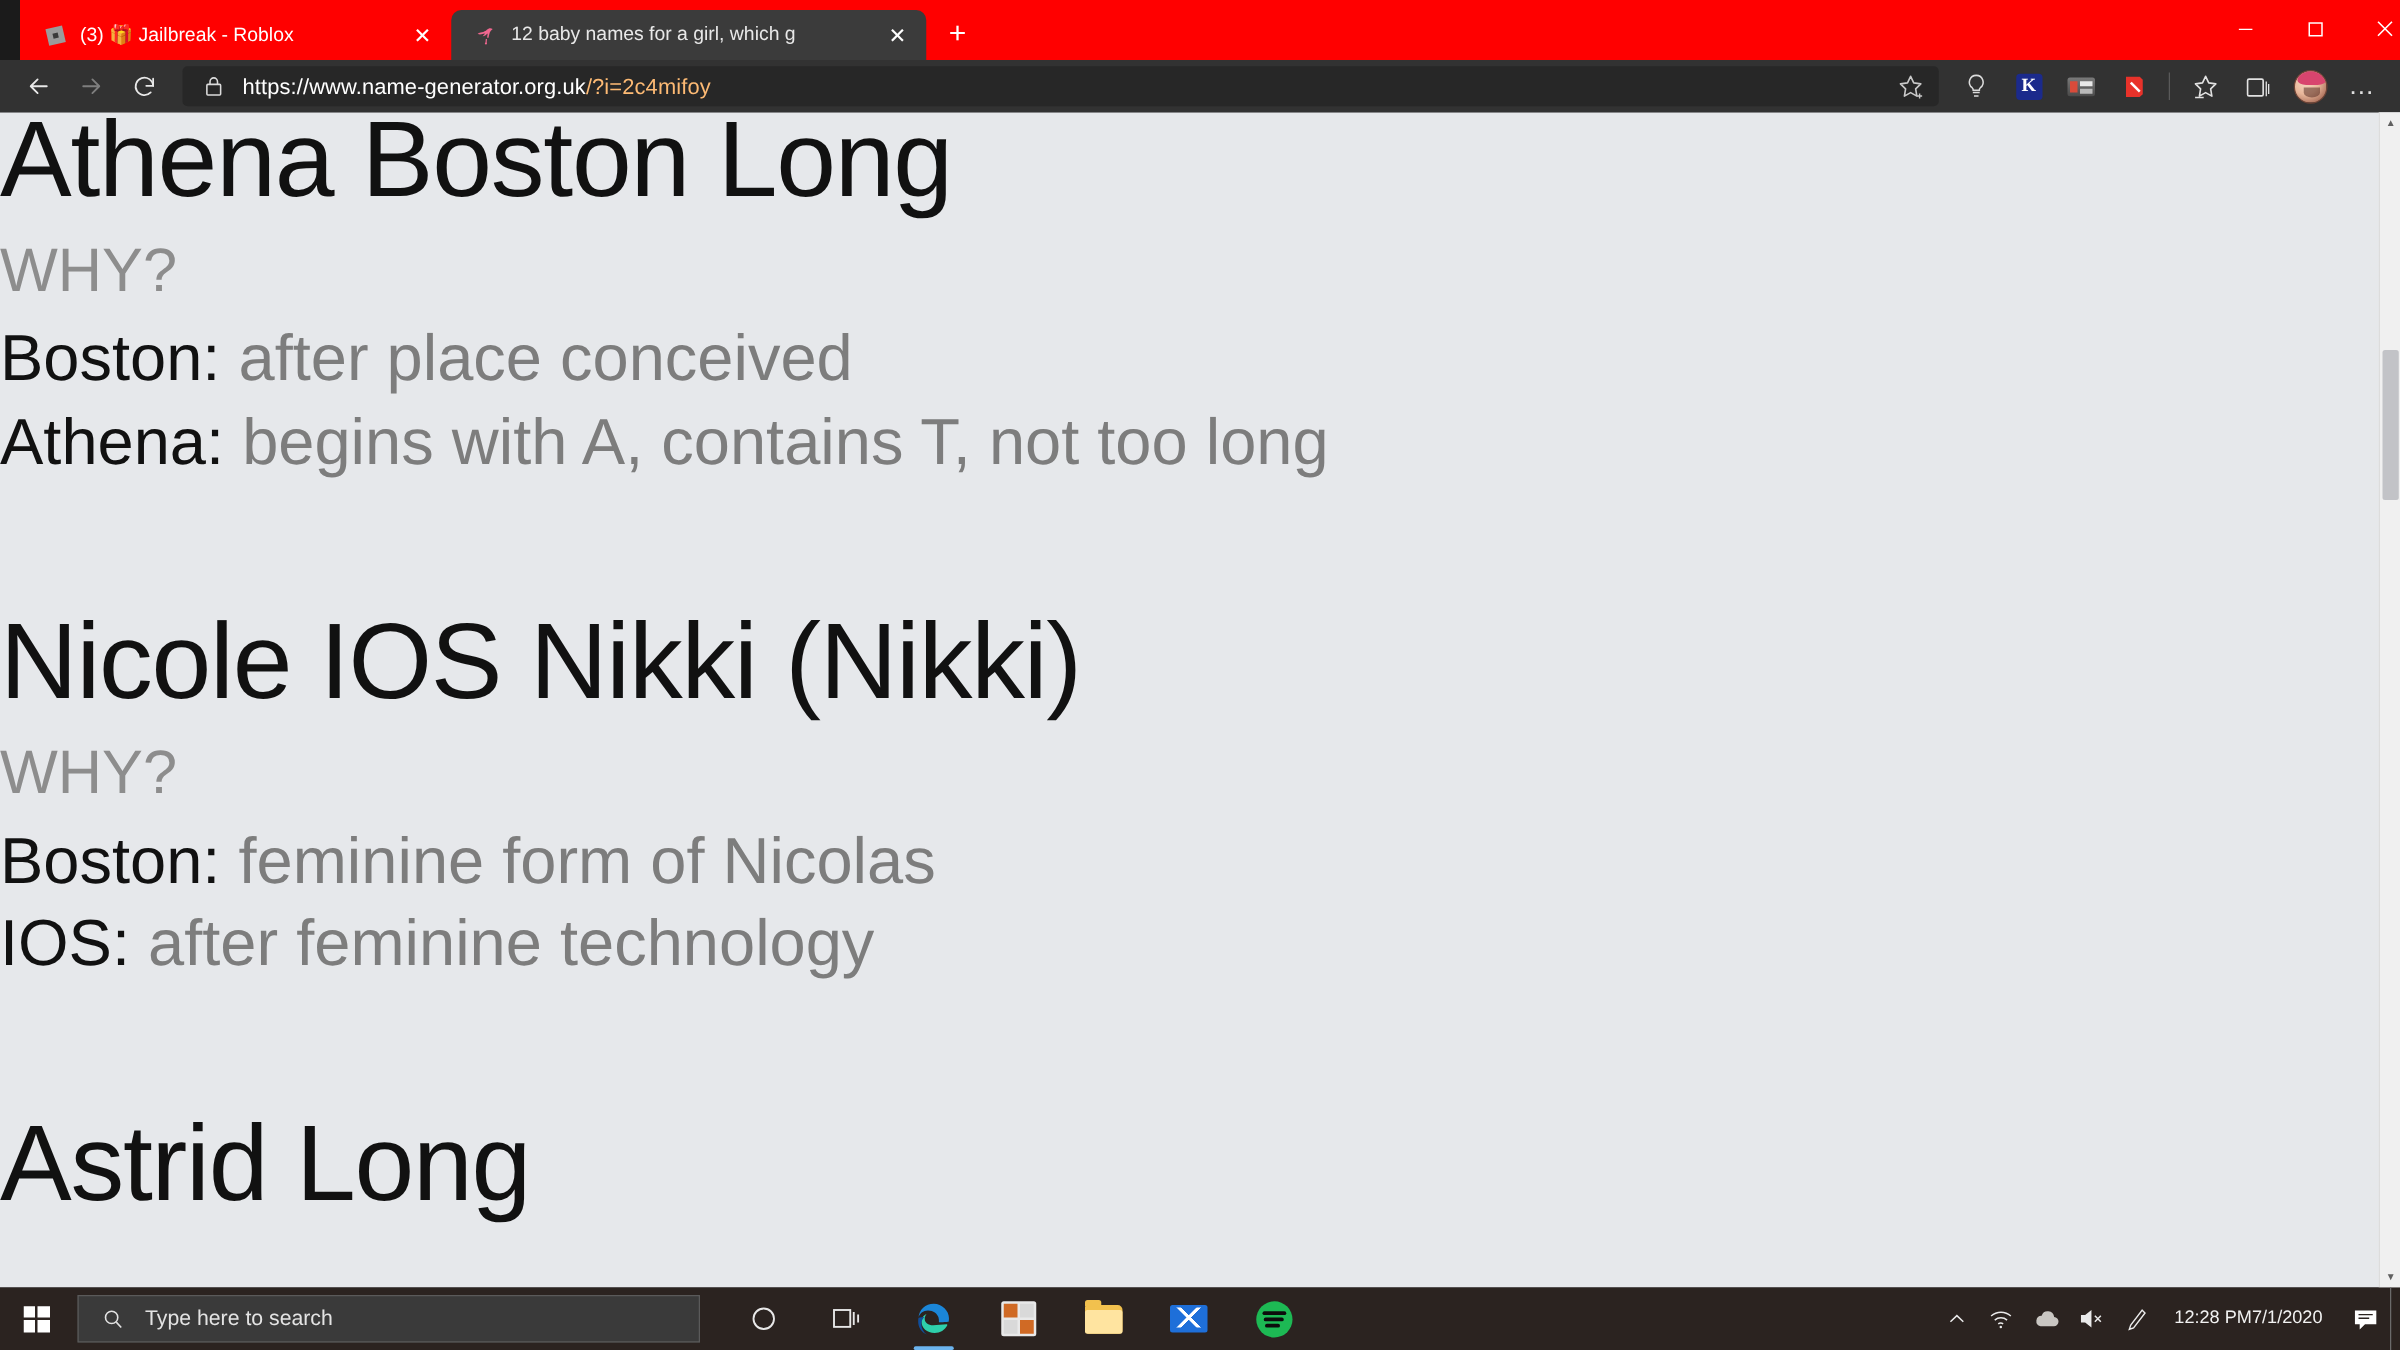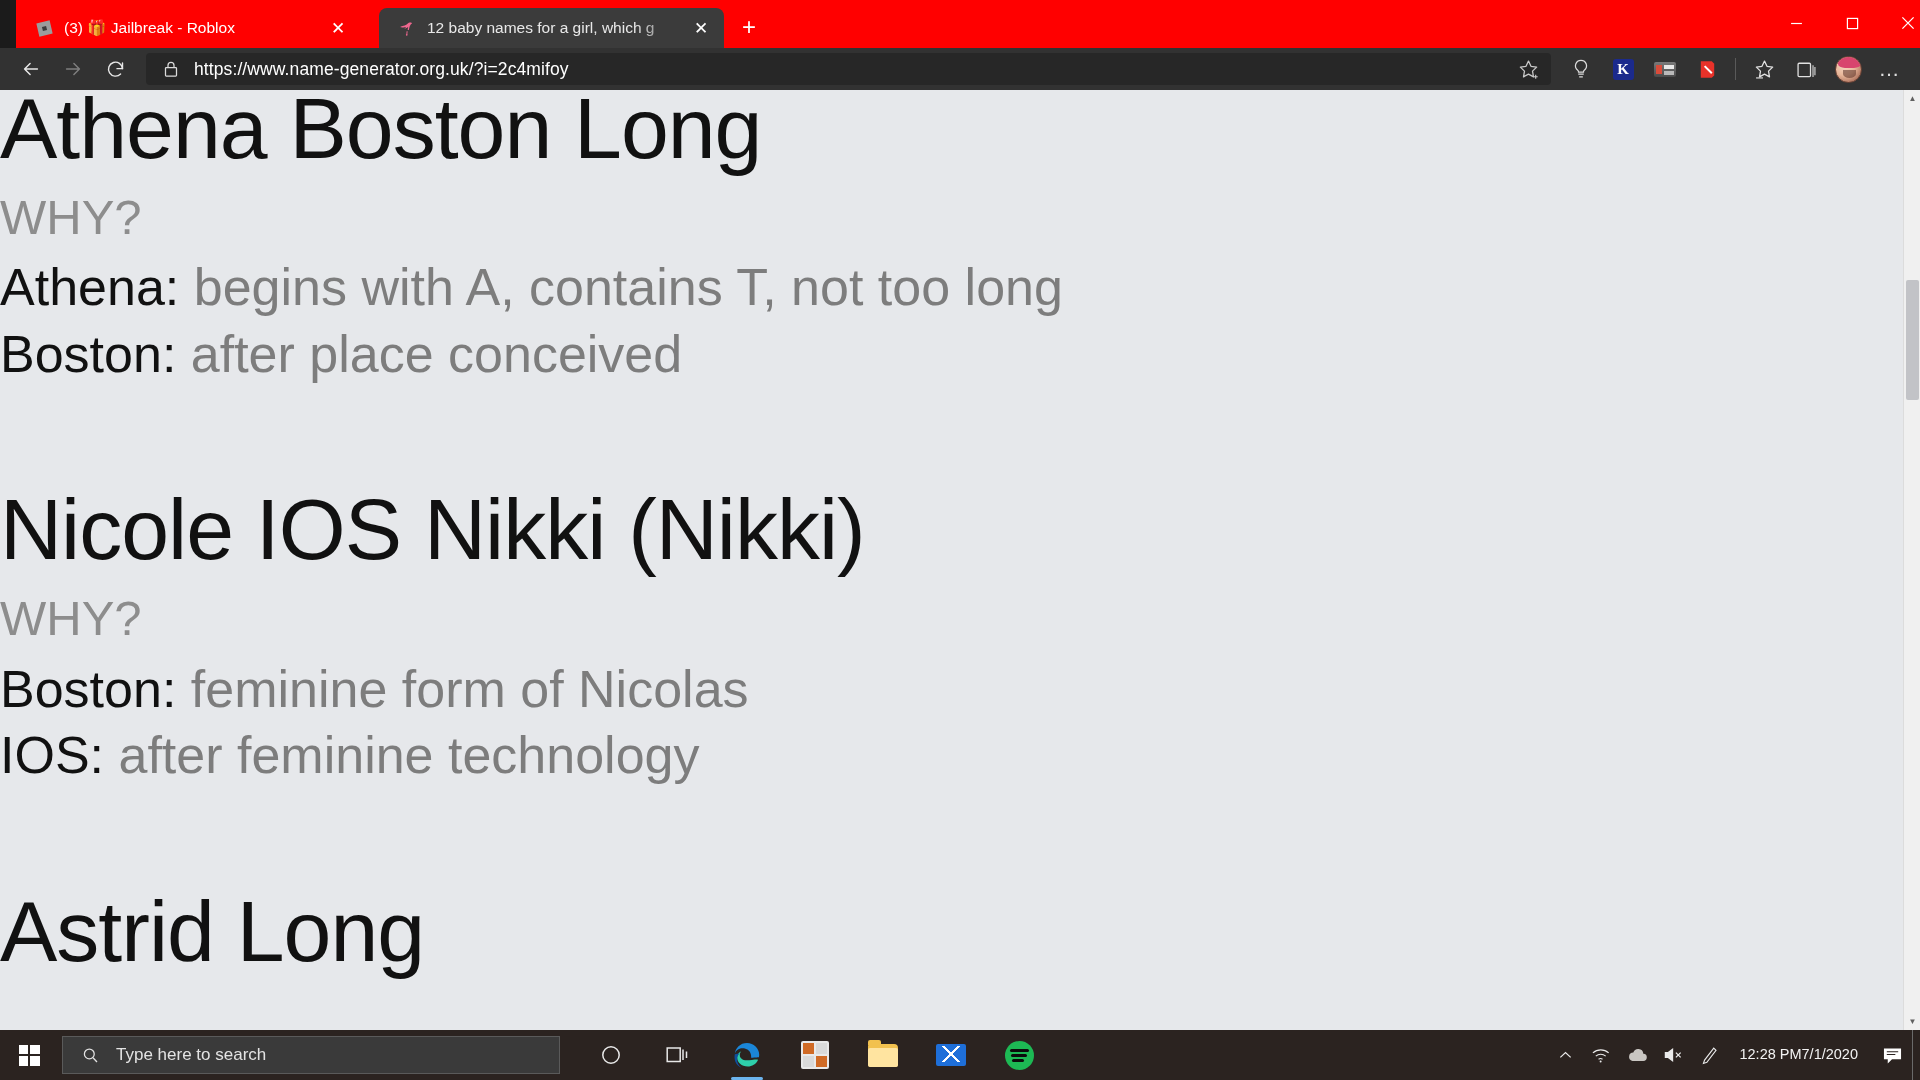--- a/index.html
+++ b/index.html
@@ -20,21 +20,21 @@
   }
   .tab {
     position: relative;
     height: 40px;
     display: flex; align-items: center;
     padding: 0 8px 0 18px;
     border-radius: 8px 8px 0 0;
     cursor: default;
   }
   .tab.inactive { width: 345px; background: #ff0000; }
-  .tab.active { width: 345px; background: #3b3b3b; margin-left: 18px; }
+  .tab.active { width: 380px; background: #3b3b3b; }
   .tab-favicon {
     width: 20px; height: 20px; flex: 0 0 20px;
     margin-right: 10px;
     display: flex; align-items: center; justify-content: center;
   }
   .tab-title {
     flex: 1 1 auto;
     color: #ffffff;
     font-size: 15.5px;
     white-space: nowrap;
@@ -93,21 +93,21 @@
   }
   .lock-icon { flex: 0 0 22px; display: flex; align-items: center; justify-content: center; margin-right: 12px; }
   .urltext {
     flex: 1 1 auto;
     font-size: 17.5px;
     color: #ffffff;
     white-space: nowrap;
     overflow: hidden;
     letter-spacing: 0.1px;
   }
-  .urltext .dim { color: #ffffff; }
+  .urltext .dim { color: #fdba74; }
   .star-btn { flex: 0 0 34px; display: flex; align-items: center; justify-content: center; }
   .ext-icons { display: flex; align-items: center; gap: 2px; flex: 0 0 auto; }
   .ext {
     width: 40px; height: 34px;
     display: flex; align-items: center; justify-content: center;
     border-radius: 4px;
   }
   .ext-sep {
     width: 1px; height: 22px; background: #5a5a5a; margin: 0 6px;
   }
@@ -431,22 +431,22 @@
       </div>
     </div>
   </div>
 
   <div class="viewport">
     <div class="page">
 
       <div>
         <div class="name-line">Athena Boston Long</div>
         <div class="why">WHY?</div>
+        <div class="reason"><span>Boston</span>: <span class="expl">after place conceived</span></div>
         <div class="reason"><span>Athena</span>: <span class="expl">begins with A, contains T, not too long</span></div>
-        <div class="reason"><span>Boston</span>: <span class="expl">after place conceived</span></div>
       </div>
 
       <div class="blockgap"></div>
 
       <div>
         <div class="name-line">Nicole IOS Nikki (Nikki)</div>
         <div class="why">WHY?</div>
         <div class="reason"><span>Boston</span>: <span class="expl">feminine form of Nicolas</span></div>
         <div class="reason"><span>IOS</span>: <span class="expl">after feminine technology</span></div>
       </div>

